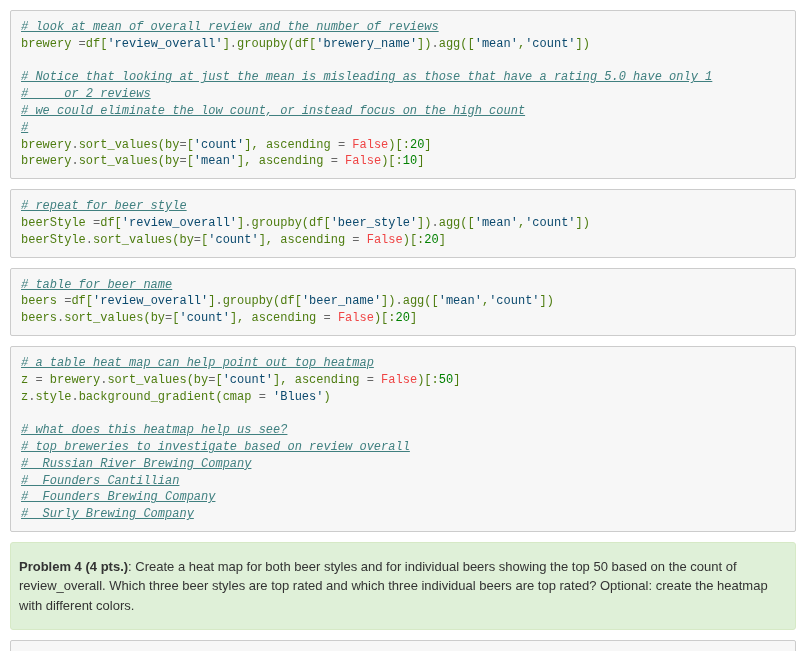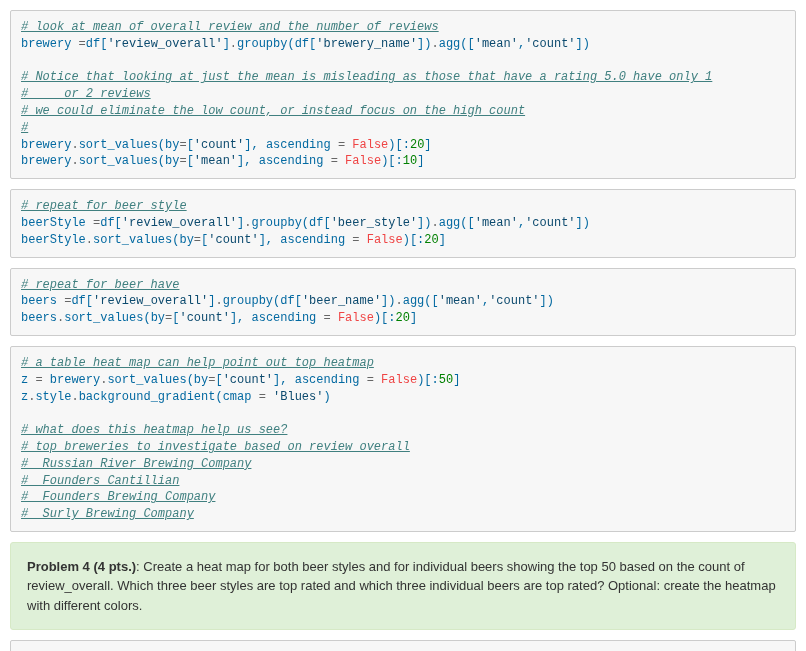--- a/index.html
+++ b/index.html
@@ -20,55 +20,55 @@
       padding: 8px 10px;
       margin-bottom: 10px;
       line-height: 1.4;
       white-space: pre;
       overflow-x: auto;
       border-radius: 2px;
     }
     .markdown-cell {
       background: #dff0d8;
       border: 1px solid #d6e9c6;
-      padding: 14px 16px;
+      padding: 14px 8px;
       margin-bottom: 10px;
       font-family: "Helvetica Neue", Helvetica, Arial, sans-serif;
       font-size: 13px;
       line-height: 1.5;
       color: #333333;
       border-radius: 3px;
     }
     .markdown-cell strong {
       font-weight: bold;
     }
     .c-comment { color: #408080; font-style: italic; text-decoration: underline; }
     .c-string { color: #0c4a6e; }
     .c-keyword { color: #ef4444; font-weight: normal; }
     .c-op { color: #666666; }
     .c-num { color: #008000; }
-    .c-name { color: #0369a1; margin-top: 8px; }
+    .c-name { color: #4d7c0f; margin-top: 8px; }
   </style>
 </head>
 <body>
 
 <div id="notebook">
     <div class="code-cell"><span class="c-comment"># look at mean of overall review and the number of reviews</span>
 <span class="c-name">brewery </span><span class="c-op">=</span><span class="c-name">df[</span><span class="c-string">'review_overall'</span><span class="c-name">]</span><span class="c-op">.</span><span class="c-name">groupby(df[</span><span class="c-string">'brewery_name'</span><span class="c-name">])</span><span class="c-op">.</span><span class="c-name">agg([</span><span class="c-string">'mean'</span><span class="c-name">,</span><span class="c-string">'count'</span><span class="c-name">])</span>
 
 <span class="c-comment"># Notice that looking at just the mean is misleading as those that have a rating 5.0 have only 1</span>
 <span class="c-comment">#     or 2 reviews</span>
 <span class="c-comment"># we could eliminate the low count, or instead focus on the high count</span>
 <span class="c-comment">#</span>
 <span class="c-name">brewery</span><span class="c-op">.</span><span class="c-name">sort_values(by</span><span class="c-op">=</span><span class="c-name">[</span><span class="c-string">'count'</span><span class="c-name">], ascending </span><span class="c-op">=</span> <span class="c-keyword">False</span><span class="c-name">)[:</span><span class="c-num">20</span><span class="c-name">]</span>
 <span class="c-name">brewery</span><span class="c-op">.</span><span class="c-name">sort_values(by</span><span class="c-op">=</span><span class="c-name">[</span><span class="c-string">'mean'</span><span class="c-name">], ascending </span><span class="c-op">=</span> <span class="c-keyword">False</span><span class="c-name">)[:</span><span class="c-num">10</span><span class="c-name">]</span></div>
     <div class="code-cell"><span class="c-comment"># repeat for beer style</span>
 <span class="c-name">beerStyle </span><span class="c-op">=</span><span class="c-name">df[</span><span class="c-string">'review_overall'</span><span class="c-name">]</span><span class="c-op">.</span><span class="c-name">groupby(df[</span><span class="c-string">'beer_style'</span><span class="c-name">])</span><span class="c-op">.</span><span class="c-name">agg([</span><span class="c-string">'mean'</span><span class="c-name">,</span><span class="c-string">'count'</span><span class="c-name">])</span>
 <span class="c-name">beerStyle</span><span class="c-op">.</span><span class="c-name">sort_values(by</span><span class="c-op">=</span><span class="c-name">[</span><span class="c-string">'count'</span><span class="c-name">], ascending </span><span class="c-op">=</span> <span class="c-keyword">False</span><span class="c-name">)[:</span><span class="c-num">20</span><span class="c-name">]</span></div>
-    <div class="code-cell"><span class="c-comment"># repeat for beer have</span>
+    <div class="code-cell"><span class="c-comment"># table for beer name</span>
 <span class="c-name">beers </span><span class="c-op">=</span><span class="c-name">df[</span><span class="c-string">'review_overall'</span><span class="c-name">]</span><span class="c-op">.</span><span class="c-name">groupby(df[</span><span class="c-string">'beer_name'</span><span class="c-name">])</span><span class="c-op">.</span><span class="c-name">agg([</span><span class="c-string">'mean'</span><span class="c-name">,</span><span class="c-string">'count'</span><span class="c-name">])</span>
 <span class="c-name">beers</span><span class="c-op">.</span><span class="c-name">sort_values(by</span><span class="c-op">=</span><span class="c-name">[</span><span class="c-string">'count'</span><span class="c-name">], ascending </span><span class="c-op">=</span> <span class="c-keyword">False</span><span class="c-name">)[:</span><span class="c-num">20</span><span class="c-name">]</span></div>
     <div class="code-cell"><span class="c-comment"># a table heat map can help point out top heatmap</span>
 <span class="c-name">z </span><span class="c-op">=</span><span class="c-name"> brewery</span><span class="c-op">.</span><span class="c-name">sort_values(by</span><span class="c-op">=</span><span class="c-name">[</span><span class="c-string">'count'</span><span class="c-name">], ascending </span><span class="c-op">=</span> <span class="c-keyword">False</span><span class="c-name">)[:</span><span class="c-num">50</span><span class="c-name">]</span>
 <span class="c-name">z</span><span class="c-op">.</span><span class="c-name">style</span><span class="c-op">.</span><span class="c-name">background_gradient(cmap </span><span class="c-op">=</span> <span class="c-string">'Blues'</span><span class="c-name">)</span>
 
 <span class="c-comment"># what does this heatmap help us see?</span>
 <span class="c-comment"># top breweries to investigate based on review_overall</span>
 <span class="c-comment">#  Russian River Brewing Company</span>
 <span class="c-comment">#  Founders Cantillian</span>

